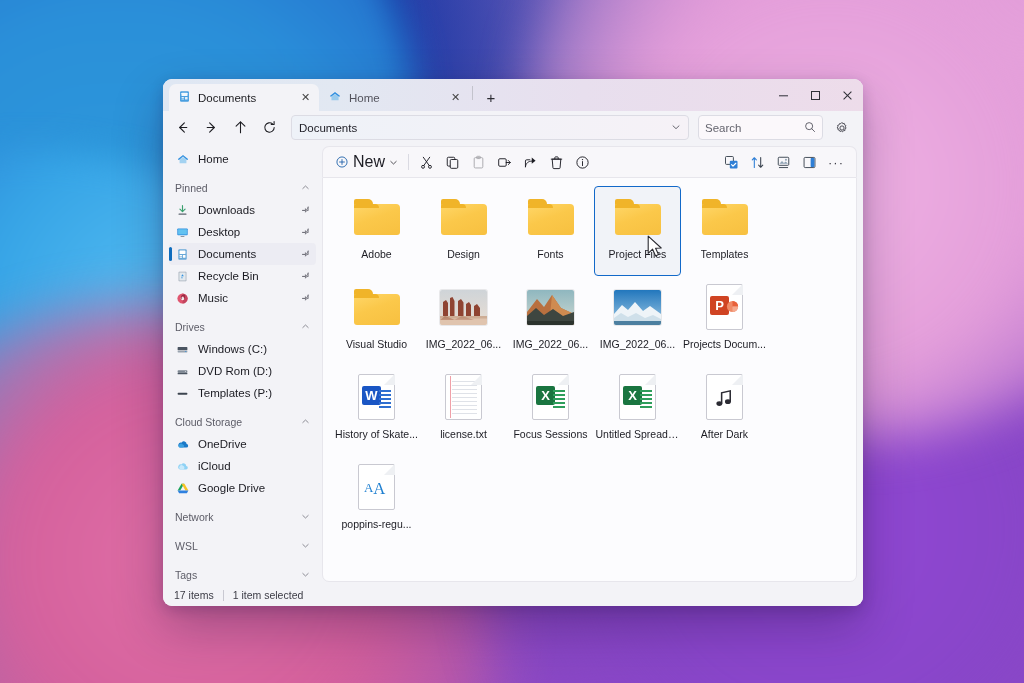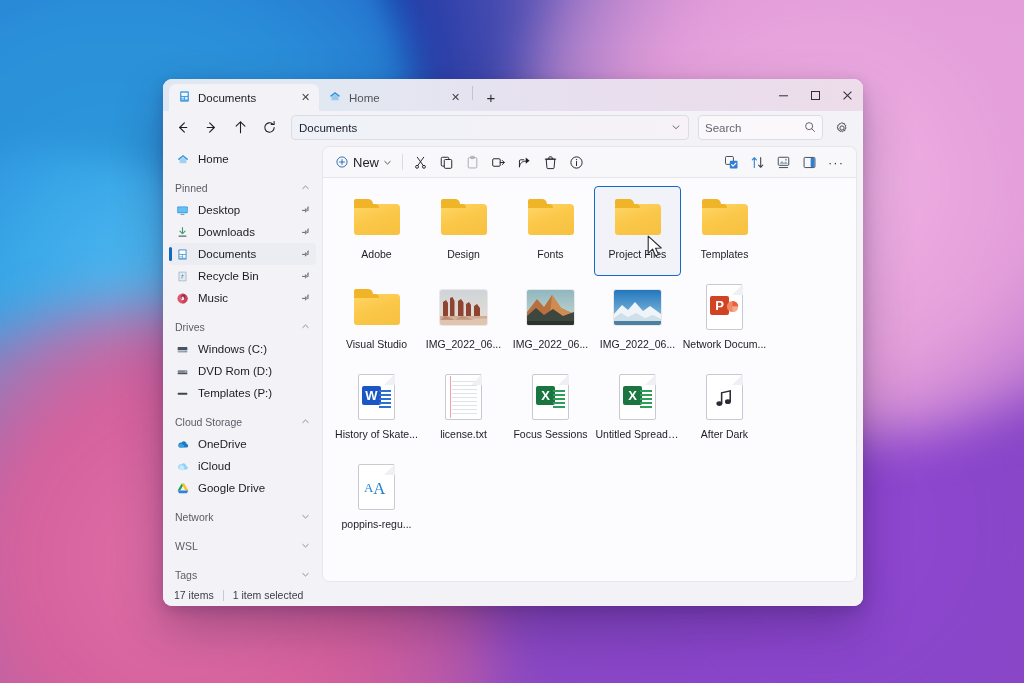--- a/index.html
+++ b/index.html
@@ -203,21 +203,21 @@
     padding:0 7px; gap:1px;
     background:#f8f7fa;
     border-radius:7px 7px 0 0;
     border:1px solid #e7e6ec;
     border-bottom:none;
   }
   .tbtn {
     height:25px; min-width:25px; border-radius:4px;
     display:flex; align-items:center; justify-content:center;
     padding:0 5px; gap:4px;
-    font-size:13px; color:#1d1d24;
+    font-size:16px; color:#1d1d24;
   }
   .tbtn.disabled { opacity:.36; }
   .tsep { width:1px; height:16px; background:#dadae2; margin:0 4px; }
   .tspring { flex:1; }
 
   .filepane {
     flex:1;
     background:#fcfcfe;
     border:1px solid #e7e6ec;
     border-radius:0 0 7px 7px;
@@ -431,41 +431,41 @@
           <span>Pinned</span>
           <span class="chev">
             <svg width="9" height="9" viewBox="0 0 12 12">
                 <path d="M2.4 7.4 6 4l3.6 3.4" stroke="currentColor" stroke-width="1" fill="none" stroke-linecap="round" stroke-linejoin="round"></path>
               </svg>
           </span>
         </div>
         <div class="nav-item">
           <span class="nav-ico">
             <svg width="13" height="13" viewBox="0 0 16 16">
+                <path d="M8 2v7.1" stroke="#3aa06e" stroke-width="1.4" stroke-linecap="round"></path>
+                <path d="M4.8 6.3 8 9.5l3.2-3.2" stroke="#3aa06e" stroke-width="1.4" fill="none" stroke-linecap="round" stroke-linejoin="round"></path>
+                <rect x="3" y="11.6" width="10" height="1.5" rx=".6" fill="#5d6570"></rect>
+              </svg>
+          </span>
+          <span class="nav-label">Downloads</span>
+          <span class="pin">
+            <svg width="9" height="9" viewBox="0 0 12 12">
+                <path d="M5 1.2 8.6 4.8 7.2 6.2 7.6 9 5.9 7.3 2.8 10.4 5.9 7.3 4.2 5.6 6.9 6z" fill="none" stroke="currentColor" stroke-width=".9" stroke-linejoin="round"></path>
+              </svg>
+          </span>
+        </div>
+        <div class="nav-item">
+          <span class="nav-ico">
+            <svg width="13" height="13" viewBox="0 0 16 16">
                 <rect x="1.6" y="3" width="12.8" height="8.4" rx="1" fill="#2f8fe0"></rect>
                 <rect x="2.6" y="4" width="10.8" height="6.4" fill="#63c2f0"></rect>
                 <rect x="5.6" y="12.2" width="4.8" height="1.1" rx=".4" fill="#6f7783"></rect>
               </svg>
           </span>
           <span class="nav-label">Desktop</span>
-          <span class="pin">
-            <svg width="9" height="9" viewBox="0 0 12 12">
-                <path d="M5 1.2 8.6 4.8 7.2 6.2 7.6 9 5.9 7.3 2.8 10.4 5.9 7.3 4.2 5.6 6.9 6z" fill="none" stroke="currentColor" stroke-width=".9" stroke-linejoin="round"></path>
-              </svg>
-          </span>
-        </div>
-        <div class="nav-item">
-          <span class="nav-ico">
-            <svg width="13" height="13" viewBox="0 0 16 16">
-                <path d="M8 2v7.1" stroke="#3aa06e" stroke-width="1.4" stroke-linecap="round"></path>
-                <path d="M4.8 6.3 8 9.5l3.2-3.2" stroke="#3aa06e" stroke-width="1.4" fill="none" stroke-linecap="round" stroke-linejoin="round"></path>
-                <rect x="3" y="11.6" width="10" height="1.5" rx=".6" fill="#5d6570"></rect>
-              </svg>
-          </span>
-          <span class="nav-label">Downloads</span>
           <span class="pin">
             <svg width="9" height="9" viewBox="0 0 12 12">
                 <path d="M5 1.2 8.6 4.8 7.2 6.2 7.6 9 5.9 7.3 2.8 10.4 5.9 7.3 4.2 5.6 6.9 6z" fill="none" stroke="currentColor" stroke-width=".9" stroke-linejoin="round"></path>
               </svg>
           </span>
         </div>
         <div class="nav-item selected">
           <span class="nav-ico">
             <svg width="13" height="13" viewBox="0 0 16 16">
                 <rect x="2.8" y="1.4" width="10.4" height="13.2" rx="1.3" fill="#6aa8d8"></rect>
@@ -842,21 +842,21 @@
               <div class="thumb">
                 <div class="doc">
                   <div class="badge ppt">P</div>
                   <svg width="13" height="13" viewBox="0 0 14 14" style="position:absolute;right:3px;top:15px;">
                       <circle cx="7" cy="7" r="6" fill="#f08a66"></circle>
                       <path d="M7 7V1a6 6 0 0 1 6 6z" fill="#e8613a"></path>
                       <path d="M7 7h6a6 6 0 0 1-6 6z" fill="#f5a98d"></path>
                     </svg>
                 </div>
               </div>
-              <div class="cap">Network Docum...</div>
+              <div class="cap">Projects Docum...</div>
             </div>
             <div class="cell">
               <div class="thumb">
                 <div class="doc">
                   <div class="badge word">W</div>
                   <div class="gridmark" style="top:15px;">
                       <i style="background:#2f6fd0"></i>
                       <i style="background:#2f6fd0"></i>
                       <i style="background:#2f6fd0"></i>
                       <i style="background:#2f6fd0"></i>

